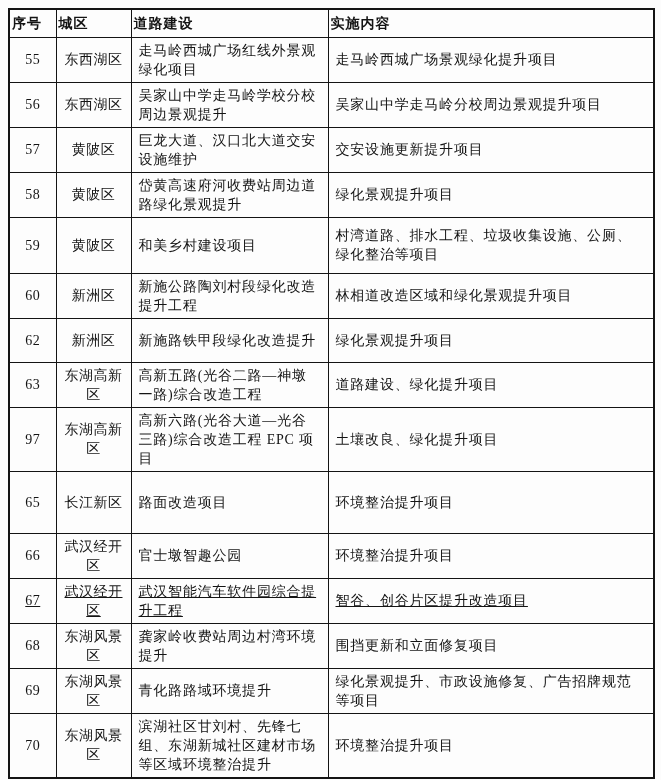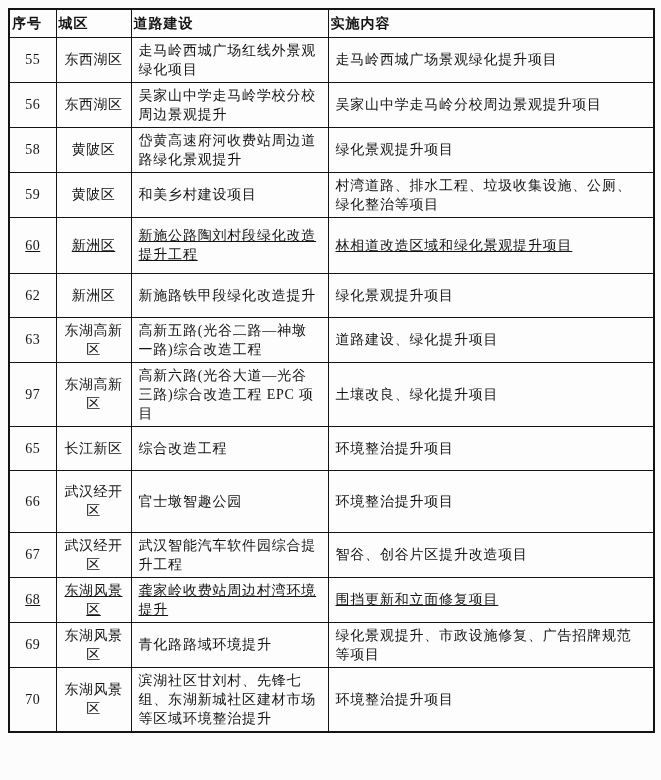--- a/index.html
+++ b/index.html
@@ -48,21 +48,21 @@
   }
   td.c-no, td.c-district {
     text-align: center;
     padding: 3px 1px;
     letter-spacing: 0.5px;
   }
   td.c-project, td.c-content { text-align: left; }
 
   
   tbody tr { height: 44px; }
-  tbody tr:nth-child(5)  { height: 56px; text-decoration: underline; }
+  tbody tr:nth-child(5)  { height: 56px; }
   tbody tr:nth-child(10) { height: 62px; }
   tbody tr:nth-child(11) { height: 30px; }
   tbody tr:nth-child(12) { height: 30px; text-decoration: underline; }
   tbody tr:nth-child(16) { height: 62px; }
 </style>
 </head>
 <body>
 
 <div class="page">
   <table class="projects">
@@ -85,20 +85,26 @@
           <td class="c-no">55</td>
           <td class="c-district">东西湖区</td>
           <td class="c-project">走马岭西城广场红线外景观绿化项目</td>
           <td class="c-content">走马岭西城广场景观绿化提升项目</td>
         </tr>
         <tr>
           <td class="c-no">56</td>
           <td class="c-district">东西湖区</td>
           <td class="c-project">吴家山中学走马岭学校分校周边景观提升</td>
           <td class="c-content">吴家山中学走马岭分校周边景观提升项目</td>
+        </tr>
+        <tr>
+          <td class="c-no">57</td>
+          <td class="c-district">黄陂区</td>
+          <td class="c-project">巨龙大道、汉口北大道交安设施维护</td>
+          <td class="c-content">交安设施更新提升项目</td>
         </tr>
         <tr>
           <td class="c-no">58</td>
           <td class="c-district">黄陂区</td>
           <td class="c-project">岱黄高速府河收费站周边道路绿化景观提升</td>
           <td class="c-content">绿化景观提升项目</td>
         </tr>
         <tr>
           <td class="c-no">59</td>
           <td class="c-district">黄陂区</td>
@@ -125,21 +131,21 @@
         </tr>
         <tr>
           <td class="c-no">97</td>
           <td class="c-district">东湖高新区</td>
           <td class="c-project">高新六路(光谷大道—光谷三路)综合改造工程 EPC 项目</td>
           <td class="c-content">土壤改良、绿化提升项目</td>
         </tr>
         <tr>
           <td class="c-no">65</td>
           <td class="c-district">长江新区</td>
-          <td class="c-project">综合改造工程</td>
+          <td class="c-project">路面改造项目</td>
           <td class="c-content">环境整治提升项目</td>
         </tr>
         <tr>
           <td class="c-no">66</td>
           <td class="c-district">武汉经开区</td>
           <td class="c-project">官士墩智趣公园</td>
           <td class="c-content">环境整治提升项目</td>
         </tr>
         <tr>
           <td class="c-no">67</td>

